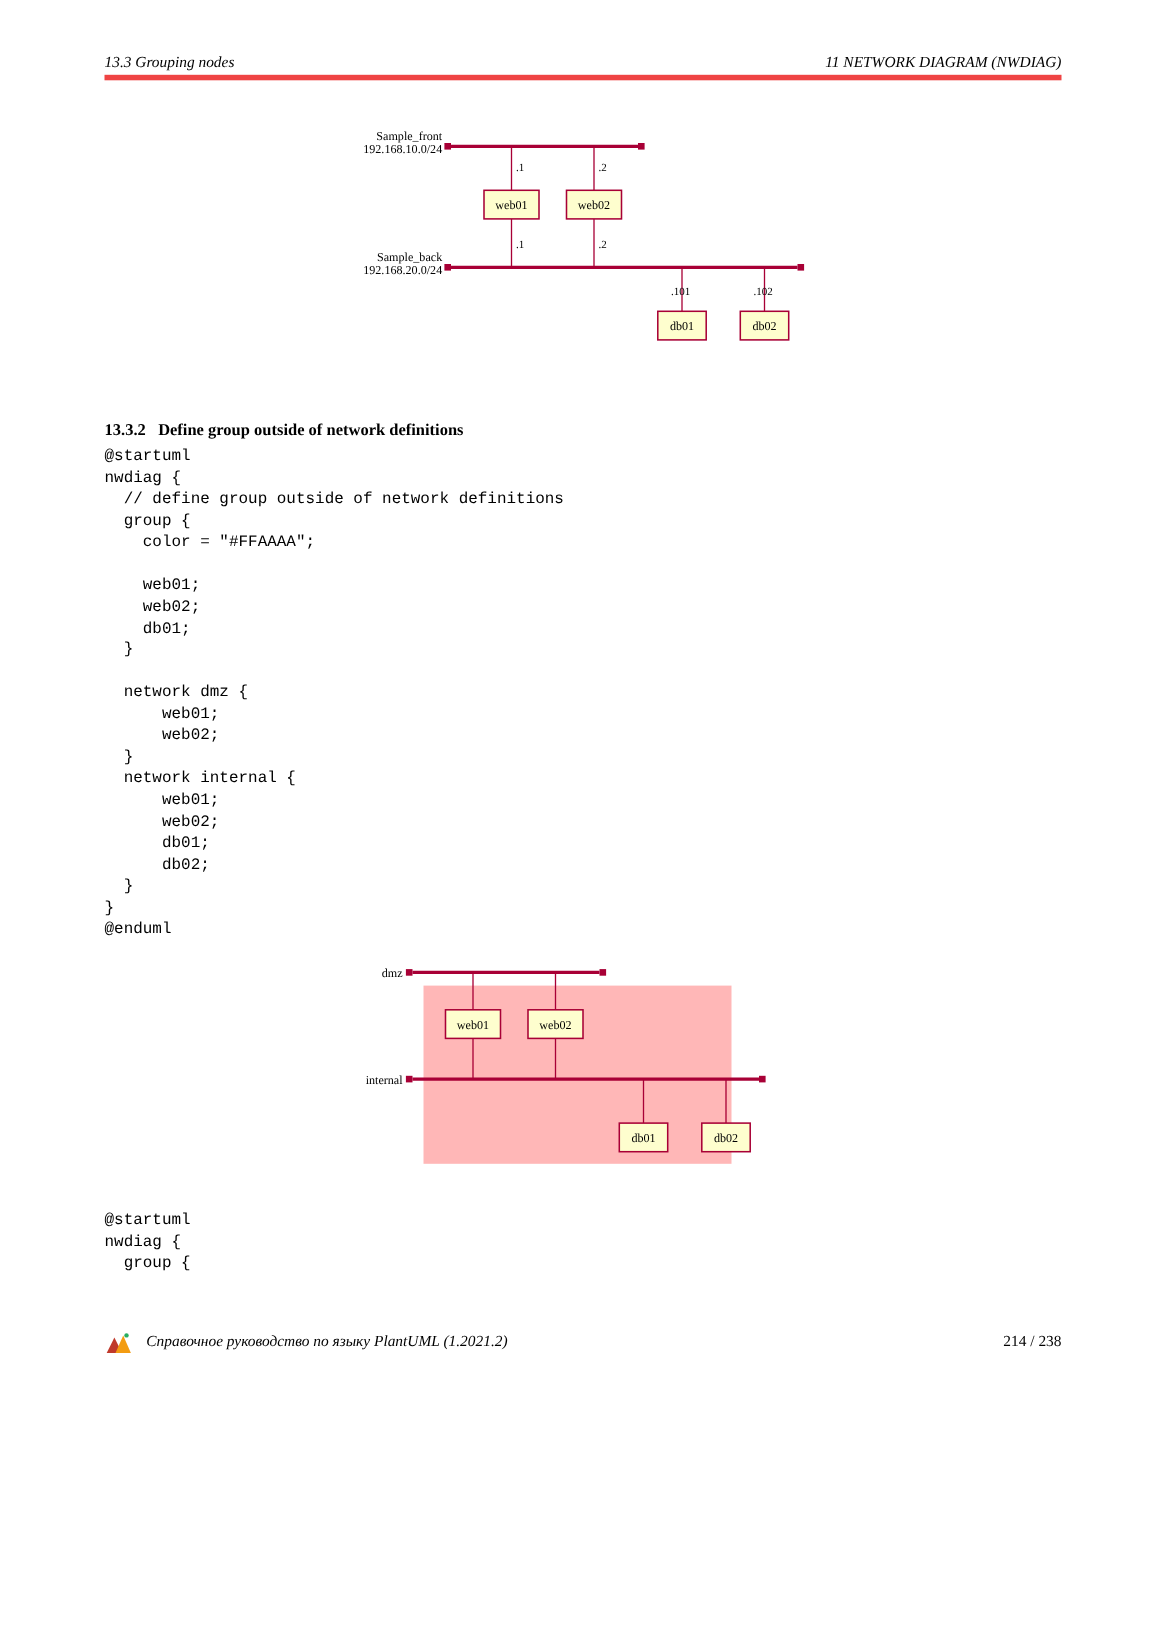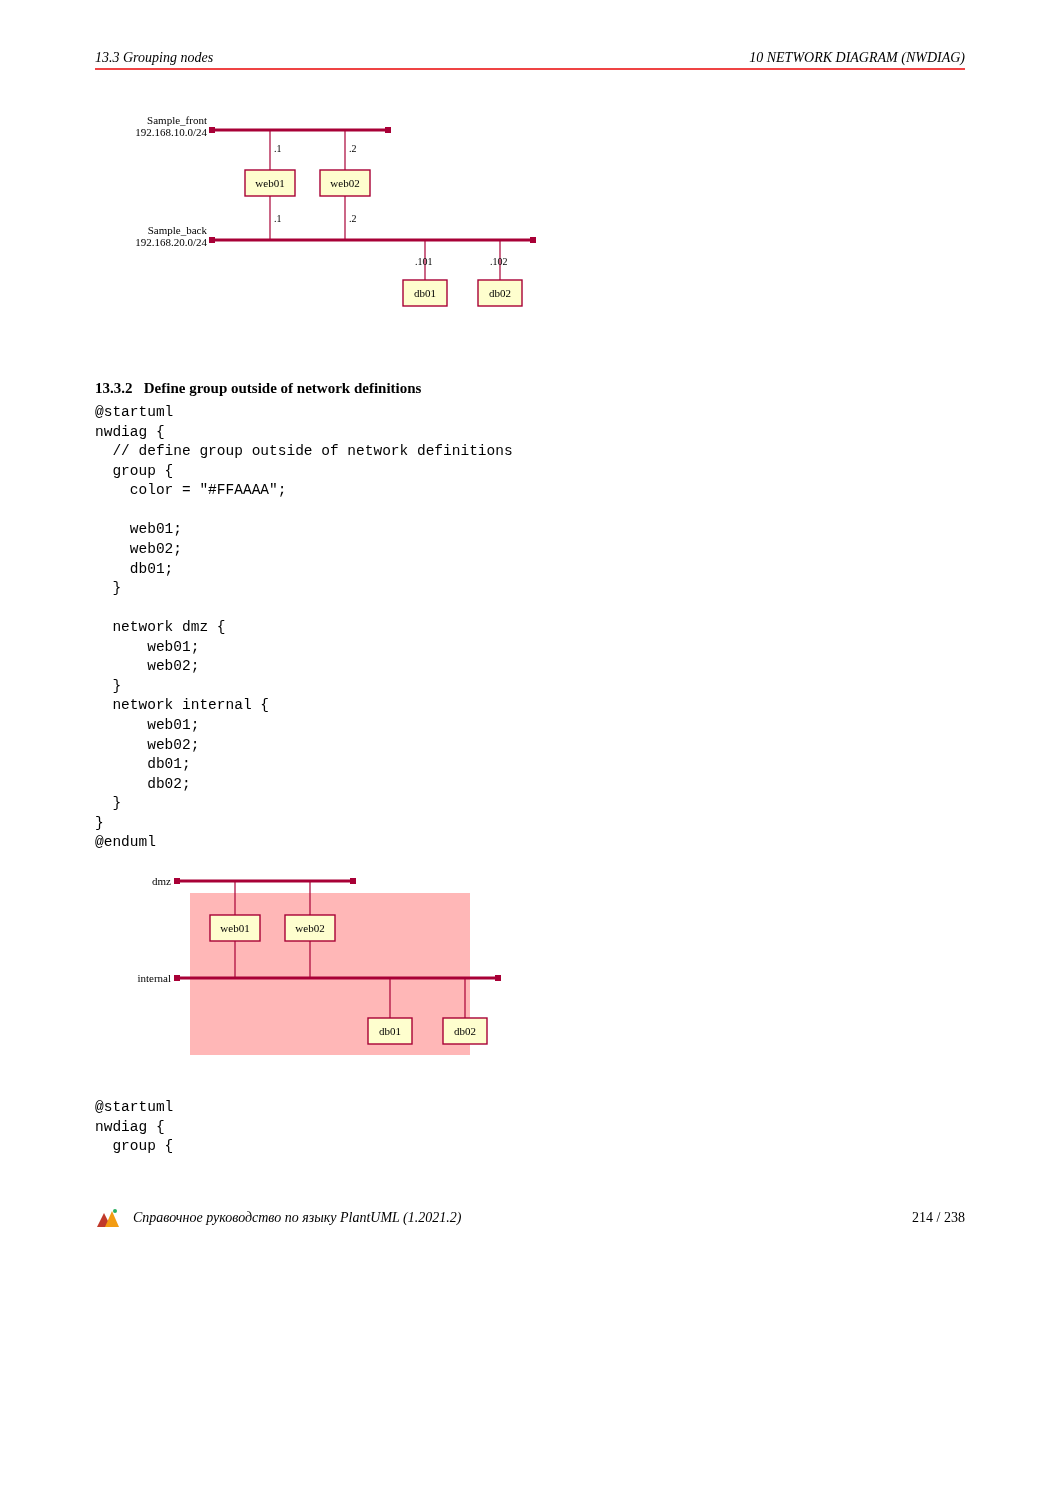--- a/index.html
+++ b/index.html
@@ -12,26 +12,27 @@
   .page {
     padding: 50px 95px 40px 95px;
     box-sizing: border-box;
     width: 1060px;
   }
   .header-row {
     display: flex;
     justify-content: space-between;
     font-style: italic;
     font-size: 14px;
-    border-bottom: 2px solid #ef4444;
+    border-bottom: 5px solid #ef4444;
     padding-bottom: 2px;
     margin-bottom: 40px;
   }
   .diagram-wrap {
     display: flex;
+    justify-content: center;
     margin: 10px 0 40px 0;
   }
   .diagram-wrap svg { display: block; }
   .section-heading {
     font-weight: bold;
     font-size: 15px;
     margin-top: 30px;
     margin-bottom: 6px;
     font-family: Liberation Serif, serif;
   }
@@ -71,21 +72,21 @@
   .dnum { font-family: 'Times New Roman', serif; font-size: 10px; }
   .group-rect { fill: #FFAAAA; fill-opacity: 0.85; }
 </style>
 </head>
 <body>
 
 <div class="page">
 
   <div class="header-row">
     <span>13.3   Grouping nodes</span>
-    <span>10   NETWORK DIAGRAM (NWDIAG)</span>
+    <span>11   NETWORK DIAGRAM (NWDIAG)</span>
   </div>
 
   <div class="diagram-wrap">
     <svg width="480" height="230">
 
       <line class="nline" x1="120" y1="20" x2="290" y2="20"></line>
       <rect x="114" y="17" width="6" height="6" fill="#A80036"></rect>
       <rect x="290" y="17" width="6" height="6" fill="#A80036"></rect>
       <text class="dlabel" x="112" y="14" text-anchor="end">Sample_front</text>
       <text class="dlabel" x="112" y="26" text-anchor="end">192.168.10.0/24</text>

